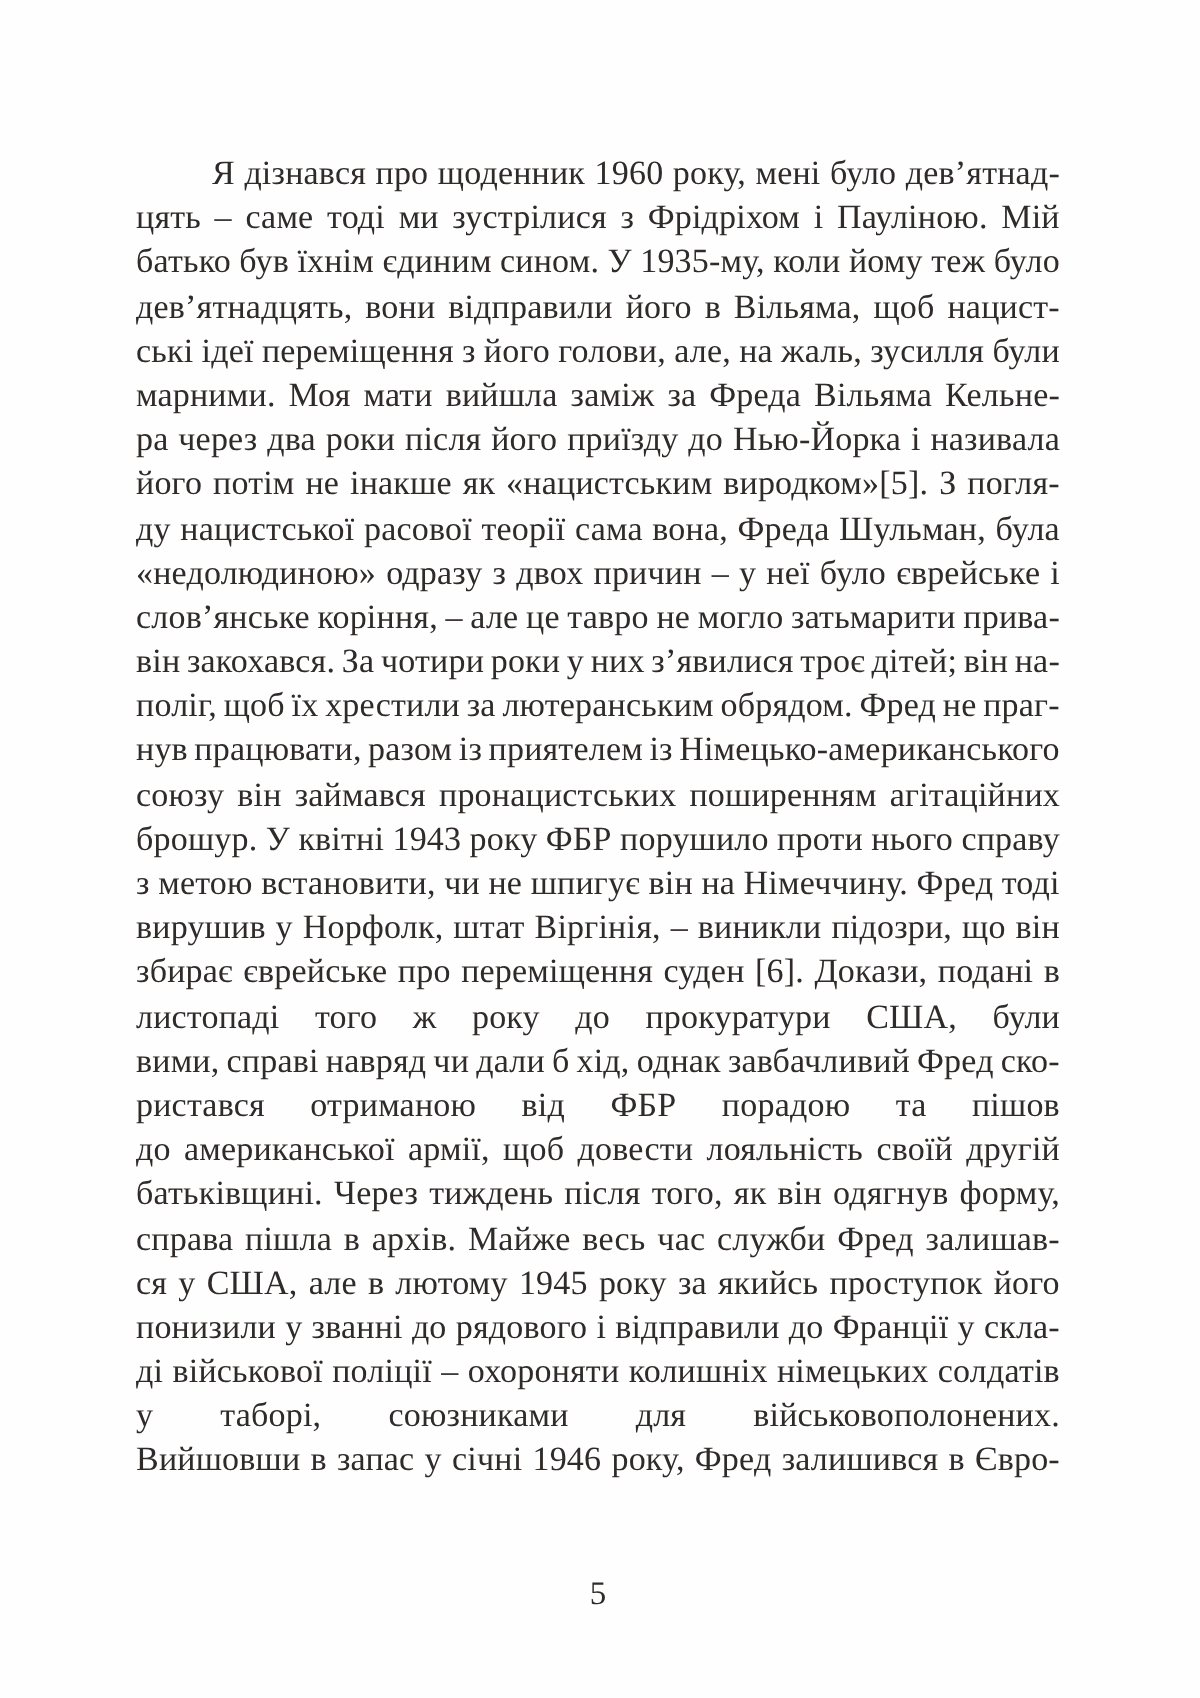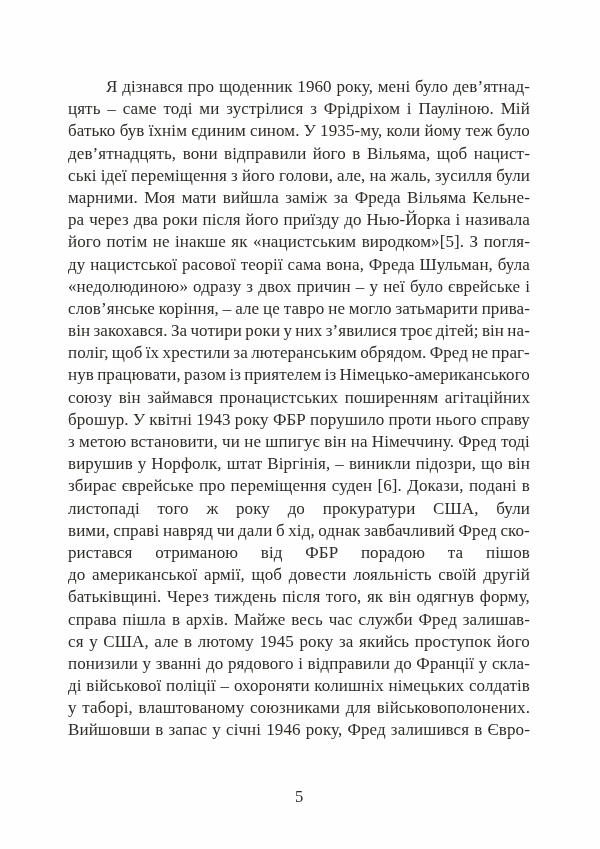--- a/index.html
+++ b/index.html
@@ -375,21 +375,20 @@
         <span>поліції</span>
         <span>–</span>
         <span>охороняти</span>
         <span>колишніх</span>
         <span>німецьких</span>
         <span>солдатів</span>
       </div>
       <div class="line">
         <span>у</span>
         <span>таборі,</span>
-        <span>влаштованому</span>
         <span>союзниками</span>
         <span>для</span>
         <span>військовополонених.</span>
       </div>
       <div class="line">
         <span>Вийшовши</span>
         <span>в</span>
         <span>запас</span>
         <span>у</span>
         <span>січні</span>

